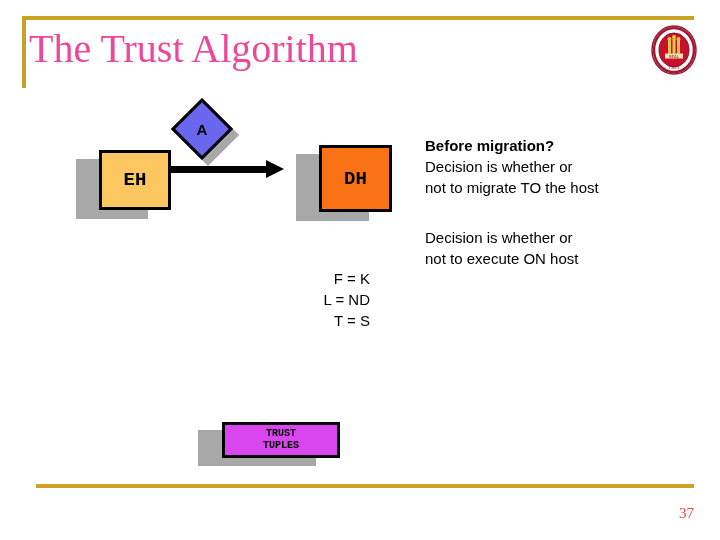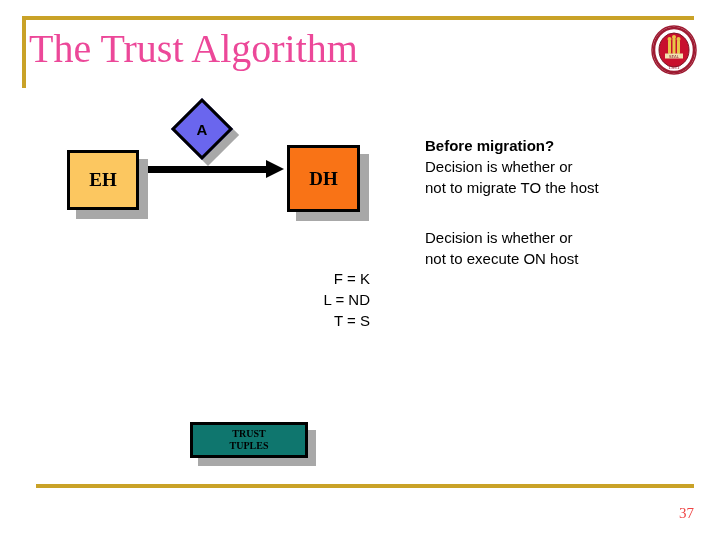--- a/index.html
+++ b/index.html
@@ -64,36 +64,37 @@
     position: absolute;
     background: #a8a8a8;
   }
   .boxnode {
     position: absolute;
     border: 3px solid #000000;
     box-sizing: border-box;
     display: flex;
     align-items: center;
     justify-content: center;
-    font-family: Liberation Serif, serif;
+    font-family: Liberation Mono, monospace;
     font-weight: bold;
     color: #000000;
+    margin-left: 32px;
   }
 
   #eh-shadow  { left: 76px;  top: 159px; width: 72px; height: 60px; }
   #eh-box     { left: 67px;  top: 150px; width: 72px; height: 60px;
                 background: #fcc760; font-size: 19px; }
 
   #dh-shadow  { left: 296px; top: 154px; width: 73px; height: 67px; }
   #dh-box     { left: 287px; top: 145px; width: 73px; height: 67px;
                 background: #f97316; font-size: 19px; }
 
   #tt-shadow  { left: 198px; top: 430px; width: 118px; height: 36px; }
   #tt-box     { left: 190px; top: 422px; width: 118px; height: 36px;
-                background: #0f766e; font-size: 10px; line-height: 12px;
+                background: #d946ef; font-size: 10px; line-height: 12px;
                 text-align: center; flex-direction: column; }
 
   
   #diamond-shadow {
     position: absolute;
     left: 186px;
     top: 113px;
     width: 44px;
     height: 44px;
     background: #a8a8a8;

